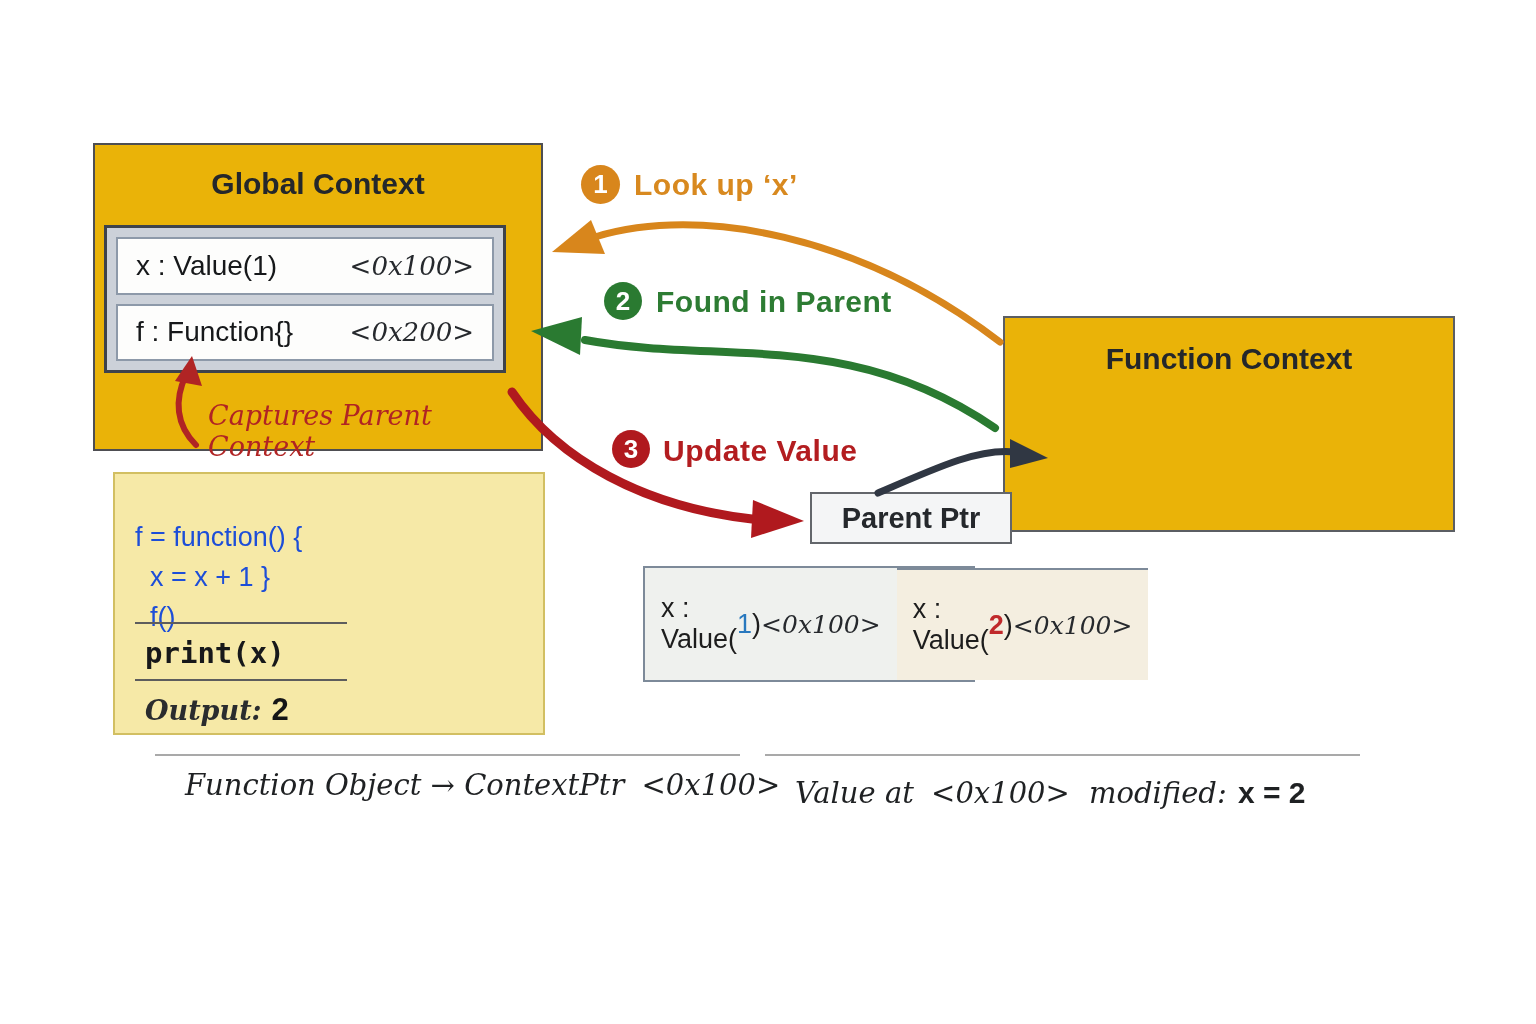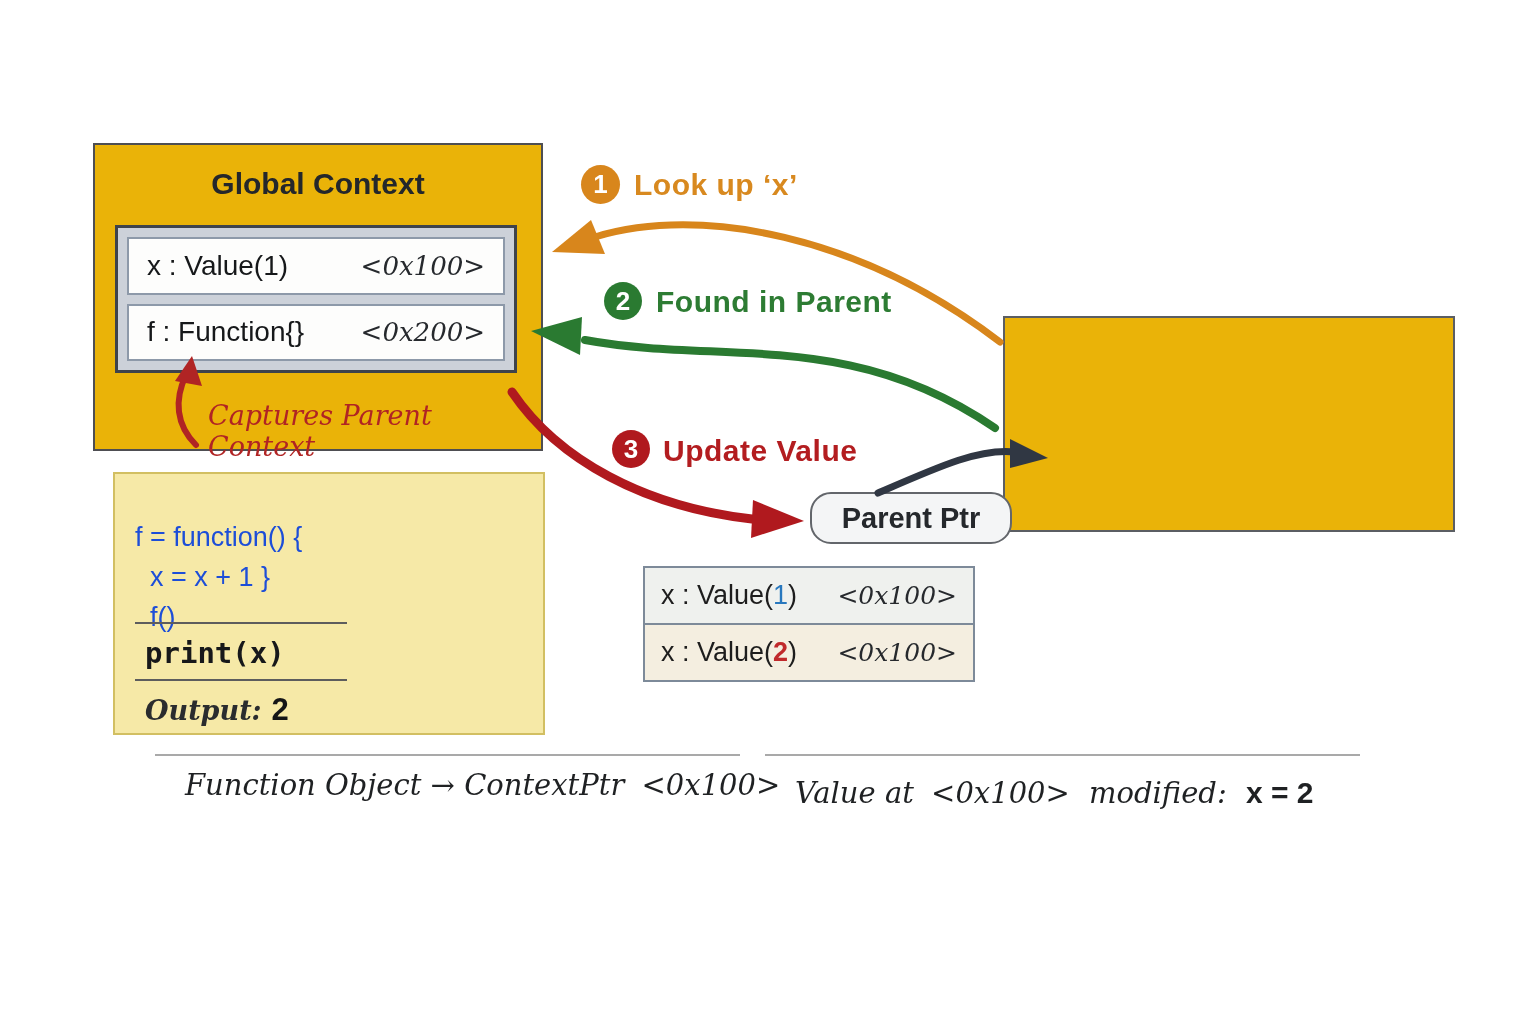--- a/index.html
+++ b/index.html
@@ -30,58 +30,59 @@
   .code-line { font-family: Liberation Sans, sans-serif; font-size: 27px; color: #1d4ed8; white-space: pre; margin-top: 24px; }
   .code-rule { border-top: 2px solid #5d5d5d; }
   .print-line { font-family: "DejaVu Sans Mono", monospace; font-weight: bold; font-size: 29px; color: #17181a; }
   .output-label { font-family: "DejaVu Serif", serif; font-style: italic; font-size: 27px; color: #2a2c2e; font-weight: bold; }
   .output-value { font-weight: bold; font-size: 31px; color: #141516; margin-left: 10px; }
 
   
   .parent-ptr { background: #f4f5f6; border: 2px solid #63666b; display: flex; align-items: center; justify-content: center; font-weight: bold; font-size: 29px; color: #25282c; }
 
   
-  .value-table { border: 2px solid #7d8a99; display: flex; flex-direction: column; }
+  .value-table { border: 2px solid #7d8a99; display: flex; flex-direction: row; }
   .vt-row { flex: 1; display: flex; align-items: center; padding: 0 16px; font-size: 27px; }
   .vt-row + .vt-row { border-top: 2px solid #7d8a99; }
   .vt-row-1 { background: #eff1ee; }
   .vt-row-2 { background: #f4eee0; }
   .vt-num-1 { color: #2878be; }
   .vt-num-2 { color: #c0292b; font-weight: bold; }
   .vt-addr { margin-left: auto; font-family: "DejaVu Serif", serif; font-style: italic; font-size: 25px; color: #26292d; }
 
   
   .foot-rule { height: 2px; background: #a9a9a9; }
   .footnote { font-family: "DejaVu Serif", serif; font-style: italic; font-size: 29px; color: #1f2123; white-space: nowrap; }
   .footnote .bold-part { font-family: "Liberation Sans", sans-serif; font-style: normal; font-weight: bold; font-size: 30px; }
 
   svg.arrows { position: absolute; left: 0; top: 0; pointer-events: none; }
 </style>
 </head>
 <body>
 
 <div class="abs ctx-box" style="left:93px; top:143px; width:450px; height:308px;">
   <div class="ctx-title abs" style="top:22px;">Global Context</div>
-  <div class="slot-container abs" style="left:20px; top:80px; width:402px; height:148px;">
+  <div class="slot-container abs" style="left:9px; top:80px; width:402px; height:148px;">
     <div class="slot-row">
       <span class="slot-label">x : Value(1)</span>
       <span class="slot-addr">&lt;0x100&gt;</span>
     </div>
     <div class="slot-row">
       <span class="slot-label">f : Function{}</span>
       <span class="slot-addr">&lt;0x200&gt;</span>
     </div>
   </div>
   <div class="captures-note abs" style="left:113px; top:255px;">Captures Parent Context</div>
 </div>
 
 <div class="abs ctx-box" style="left:1003px; top:316px; width:452px; height:216px; border-color:#5b5e63;">
+  <div class="ctx-title abs" style="top:24px;">Function Context</div>
 </div>
 
-<div class="abs parent-ptr" style="left:810px; top:492px; width:202px; height:52px;border-radius:21px;">
+<div class="abs parent-ptr" style="left:810px; top:492px; width:202px; height:52px;">
   <span>Parent Ptr</span>
 </div>
 
 <div class="abs code-box" style="left:113px; top:472px; width:432px; height:263px;">
   <div class="code-line abs" style="left:20px; top:24px;">f = function() {</div>
   <div class="code-line abs" style="left:20px; top:64px;">  x = x + 1 }</div>
   <div class="code-line abs" style="left:20px; top:104px;">  f()</div>
   <div class="code-rule abs" style="left:20px; top:148px; width:212px;"></div>
   <div class="print-line abs" style="left:30px; top:162px;">print(x)</div>
   <div class="code-rule abs" style="left:20px; top:205px; width:212px;"></div>
@@ -125,21 +126,21 @@
 
 <div class="abs footnote" style="left:185px; top:768px;">
   <span>Function Object → ContextPtr</span>
   <span style="margin-left:8px;">&lt;0x100&gt;</span>
 </div>
 
 <div class="abs footnote" style="left:795px; top:776px;">
   <span>Value at</span>
   <span style="margin-left:8px;">&lt;0x100&gt;</span>
   <span style="margin-left:10px;">modified:</span>
-  <span class="bold-part" style="margin-left:10px;">x = 2</span>
+  <span class="bold-part" style="margin-left:2px;">x = 2</span>
 </div>
 
 <svg class="arrows" width="1536" height="1024" viewBox="0 0 1536 1024">
 
   <g>
     <path d="M 595 237 C 700 205, 860 235, 1000 342" fill="none" stroke="#d8861c" stroke-width="7" stroke-linecap="round"></path>
     <polygon points="552,252 591,220 605,254" fill="#d8861c"></polygon>
   </g>
 
   <g>

